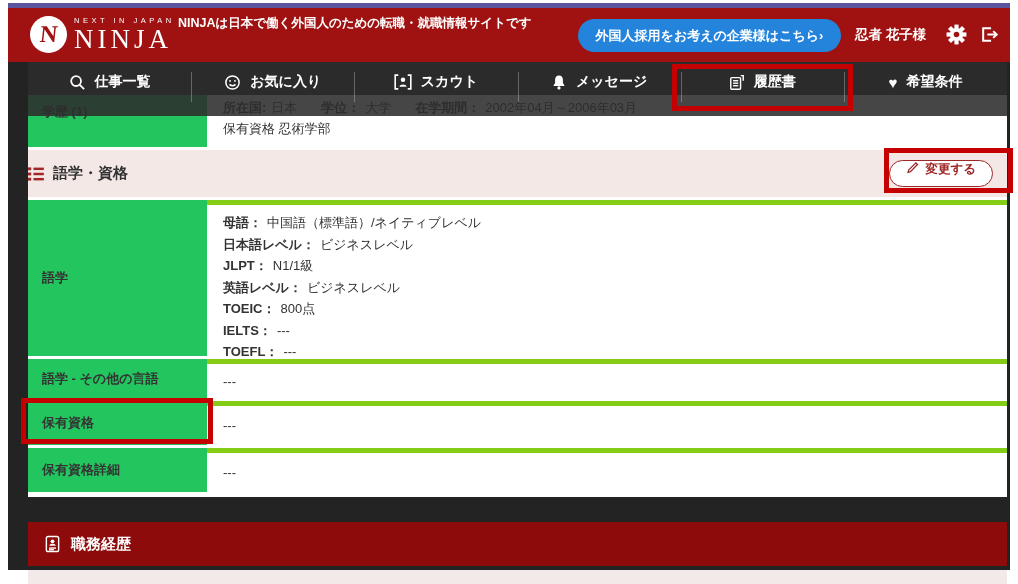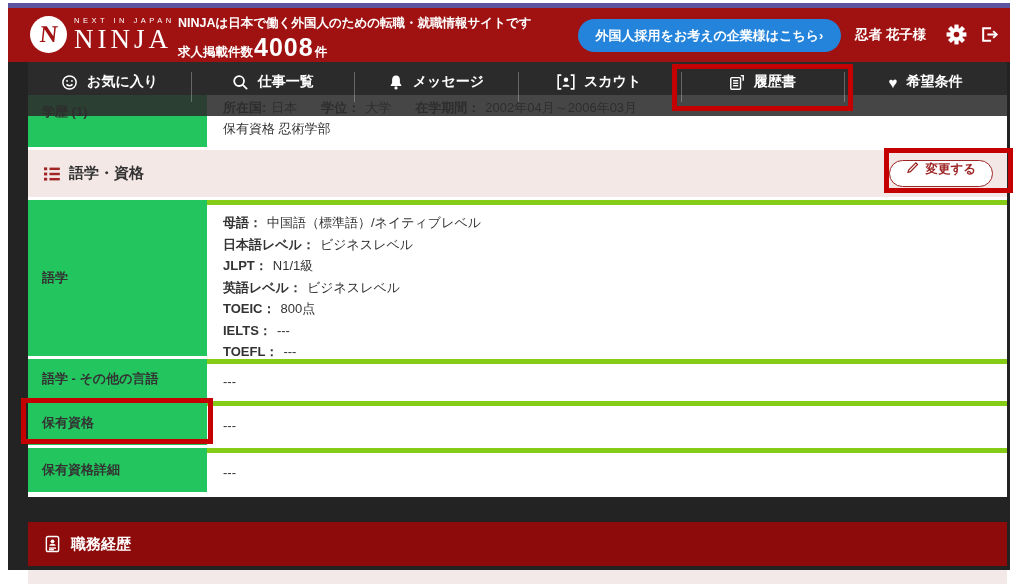--- a/index.html
+++ b/index.html
@@ -34,21 +34,21 @@
   
   #resume-table{left:28px;top:95px;width:979px;height:402px;background:#fff;}
   .row{display:flex;}
   .cell-label{width:179px;background:#22c55e;box-sizing:border-box;padding-left:14px;font-size:13px;font-weight:bold;color:#333;}
   .cell-value{flex:1;box-sizing:border-box;padding-left:16px;font-size:13px;color:#333;border-top:5px solid #84cc16;}
   .kv .k{font-weight:bold;margin-right:5px;}
   .pair{margin-right:24px;white-space:nowrap;}
   #row-education{height:52px;}
   #row-education .cell-label{padding-top:8px;}
   #row-education .cell-value{padding-top:2px;line-height:21px;border-top:none;}
-  #section-language{height:47px;margin-top:3px;background:#F3E8E6;display:flex;align-items:center;padding-left:16px;position:relative;}
+  #section-language{height:47px;margin-top:3px;background:#F3E8E6;display:flex;align-items:center;padding-left:0;position:relative;}
   #section-language .title{font-size:15px;font-weight:bold;color:#333;margin-left:9px;}
   #change-btn{position:absolute;right:14px;top:10px;height:27px;padding:0 16px;background:#fff;border:1.5px solid #9E2525;border-radius:14px;color:#9E2525;font-size:12.5px;font-weight:bold;display:flex;align-items:flex-start;gap:6px;cursor:pointer;font-family:inherit;}
   #row-language{height:156px;margin-top:3px;}
   #row-language .cell-label{display:flex;align-items:center;}
   #row-language .cell-value{padding-top:7px;line-height:21.5px;}
   .simple-row{margin-top:3px;}
   .simple-row .cell-label{display:flex;align-items:center;}
   .simple-row .cell-value{display:flex;align-items:center;}
   #row-other-lang{height:39px;}
   #row-certs{height:44px;}
@@ -85,25 +85,20 @@
       <div id="logo-circle">
           <span>N</span>
         </div>
       <div id="logo-text">
         <div id="logo-top">NEXT IN JAPAN</div>
         <div id="logo-name">NINJA</div>
       </div>
     </div>
     <div id="tagline" class="abs">
       <div id="tagline-1">NINJAは日本で働く外国人のための転職・就職情報サイトです</div>
-      <div id="tagline-2">
-        <span class="small">求人掲載件数</span>
-        <span class="big">4008</span>
-        <span class="small">件</span>
-      </div>
     </div>
     <button id="employer-btn" class="abs">外国人採用をお考えの企業様はこちら›</button>
     <div id="user-name" class="abs">忍者 花子様</div>
     <div id="gear-btn" class="abs">
       <svg width="21" height="21" viewBox="0 0 18 18">
         <g fill="#ffffff">
           <rect x="7.2" y="0.5" width="3.6" height="17"></rect>
           <rect x="7.2" y="0.5" width="3.6" height="17" transform="rotate(45 9 9)"></rect>
           <rect x="7.2" y="0.5" width="3.6" height="17" transform="rotate(90 9 9)"></rect>
           <rect x="7.2" y="0.5" width="3.6" height="17" transform="rotate(135 9 9)"></rect>
@@ -198,57 +193,57 @@
       </svg>
     </span>
     <span class="title">職務経歴</span>
   </div>
 
   <div id="next-strip" class="abs"></div>
 
   <div id="nav" class="abs">
     <div class="nav-item">
       <span>
+        <svg width="17" height="17" viewBox="0 0 18 18" fill="none" stroke="#ffffff" stroke-width="1.9">
+          <circle cx="7.5" cy="7.5" r="5.2"></circle>
+            <line x1="11.4" y1="11.4" x2="16" y2="16"></line>
+        </svg>
+      </span>
+      <span>仕事一覧</span>
+    </div>
+    <div class="nav-item">
+      <span>
         <svg width="17" height="17" viewBox="0 0 18 18" fill="none" stroke="#ffffff" stroke-width="1.6">
           <circle cx="9" cy="9" r="7"></circle>
           <circle cx="6.4" cy="7.3" r="1" fill="#ffffff" stroke="none"></circle>
           <circle cx="11.6" cy="7.3" r="1" fill="#ffffff" stroke="none"></circle>
           <path d="M5.8 11 q3.2 2.8 6.4 0"></path>
         </svg>
       </span>
       <span>お気に入り</span>
     </div>
     <div class="nav-item">
       <span>
-        <svg width="17" height="17" viewBox="0 0 18 18" fill="none" stroke="#ffffff" stroke-width="1.9">
-          <circle cx="7.5" cy="7.5" r="5.2"></circle>
-            <line x1="11.4" y1="11.4" x2="16" y2="16"></line>
-        </svg>
-      </span>
-      <span>仕事一覧</span>
-    </div>
-    <div class="nav-item">
-      <span>
-        <svg width="16" height="17" viewBox="0 0 18 19">
-          <path d="M9 1.5 C6 1.5 4.6 3.8 4.6 6.8 V10.2 L3 12.5 v1 h12 v-1 L13.4 10.2 V6.8 C13.4 3.8 12 1.5 9 1.5 z" fill="#ffffff"></path>
-          <circle cx="9" cy="15.6" r="1.8" fill="#ffffff"></circle>
-        </svg>
-      </span>
-      <span>メッセージ</span>
-    </div>
-    <div class="nav-item">
-      <span>
         <svg width="18" height="16" viewBox="0 0 19 17" fill="none" stroke="#ffffff" stroke-width="1.7">
           <polyline points="4.5,1.2 1.2,1.2 1.2,15.8 4.5,15.8"></polyline>
           <polyline points="14.5,1.2 17.8,1.2 17.8,15.8 14.5,15.8"></polyline>
           <circle cx="9.5" cy="6" r="2.4" fill="#ffffff" stroke="none"></circle>
           <path d="M5.8 13.6 c0-3.4 7.4-3.4 7.4 0 z" fill="#ffffff" stroke="none"></path>
         </svg>
       </span>
       <span>スカウト</span>
+    </div>
+    <div class="nav-item">
+      <span>
+        <svg width="16" height="17" viewBox="0 0 18 19">
+          <path d="M9 1.5 C6 1.5 4.6 3.8 4.6 6.8 V10.2 L3 12.5 v1 h12 v-1 L13.4 10.2 V6.8 C13.4 3.8 12 1.5 9 1.5 z" fill="#ffffff"></path>
+          <circle cx="9" cy="15.6" r="1.8" fill="#ffffff"></circle>
+        </svg>
+      </span>
+      <span>メッセージ</span>
     </div>
     <div class="nav-item">
       <span>
         <svg width="16" height="17" viewBox="0 0 18 19" fill="none" stroke="#ffffff" stroke-width="1.6">
           <rect x="2" y="4" width="11" height="13" rx="1"></rect>
           <line x1="4.6" y1="7.5" x2="10.4" y2="7.5"></line>
           <line x1="4.6" y1="10.3" x2="10.4" y2="10.3"></line>
           <line x1="4.6" y1="13.1" x2="10.4" y2="13.1"></line>
           <polyline points="13.2,1.8 16,1.8 16,7.5"></polyline>
         </svg>

